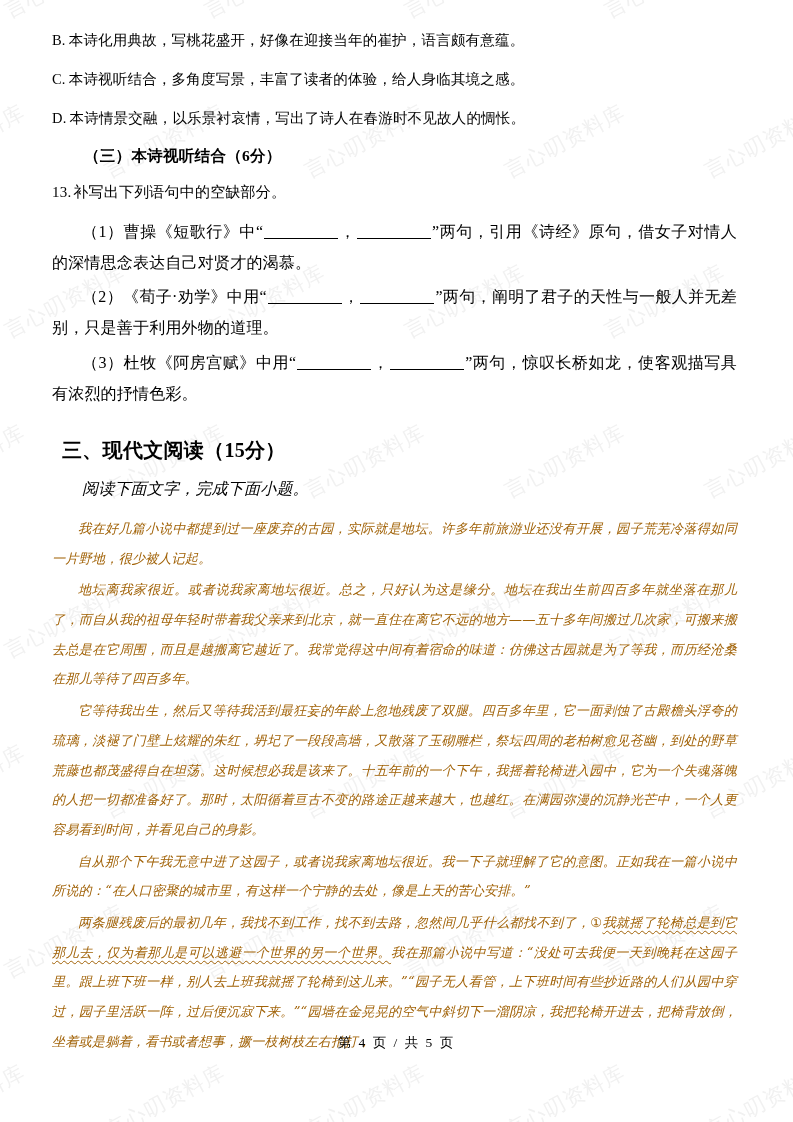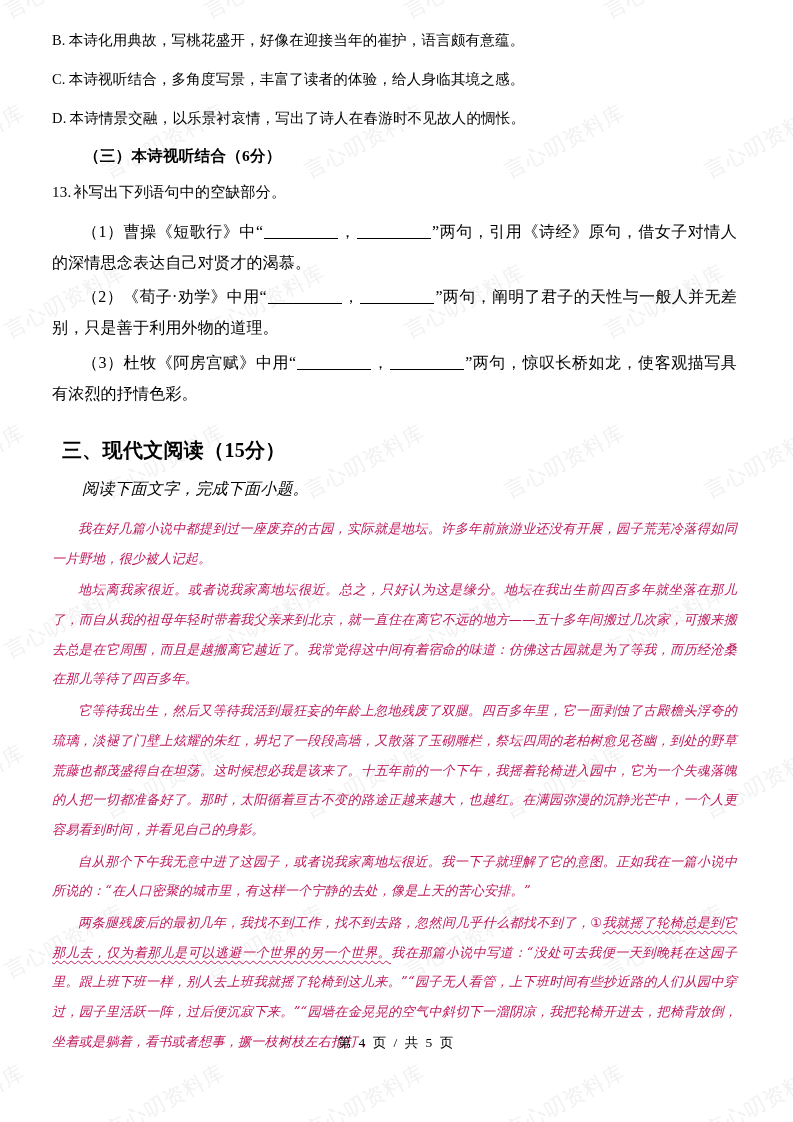--- a/index.html
+++ b/index.html
@@ -108,21 +108,21 @@
   }
   
   .passage {
     font-family: "DejaVu Serif", "Liberation Serif", serif;
     font-size: 13.2px;
     line-height: 2.25;
     text-indent: 26px;
     text-align: justify;
     text-justify: inter-ideograph;
     margin: 0 0 2px 0;
-    color: #be185d;
+    color: #a16207;
     letter-spacing: 0.1px;
     font-style: italic;
   }
   .wavy {
     text-decoration: underline;
     text-decoration-style: wavy;
     text-decoration-thickness: 1px;
     text-underline-offset: 3px;
   }
   .marker {

